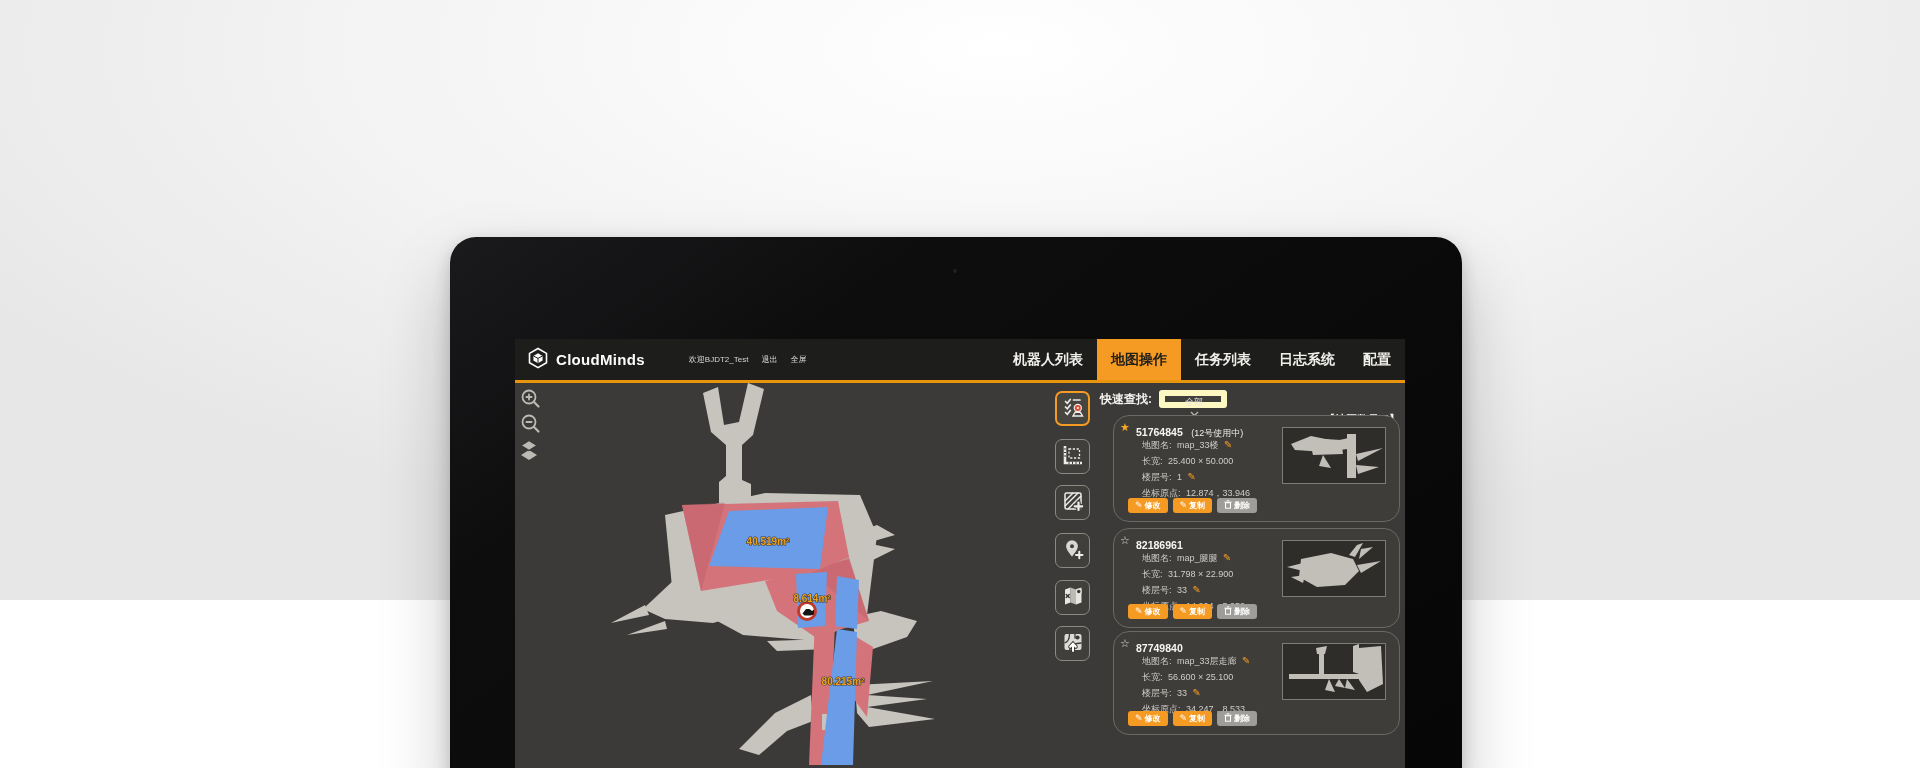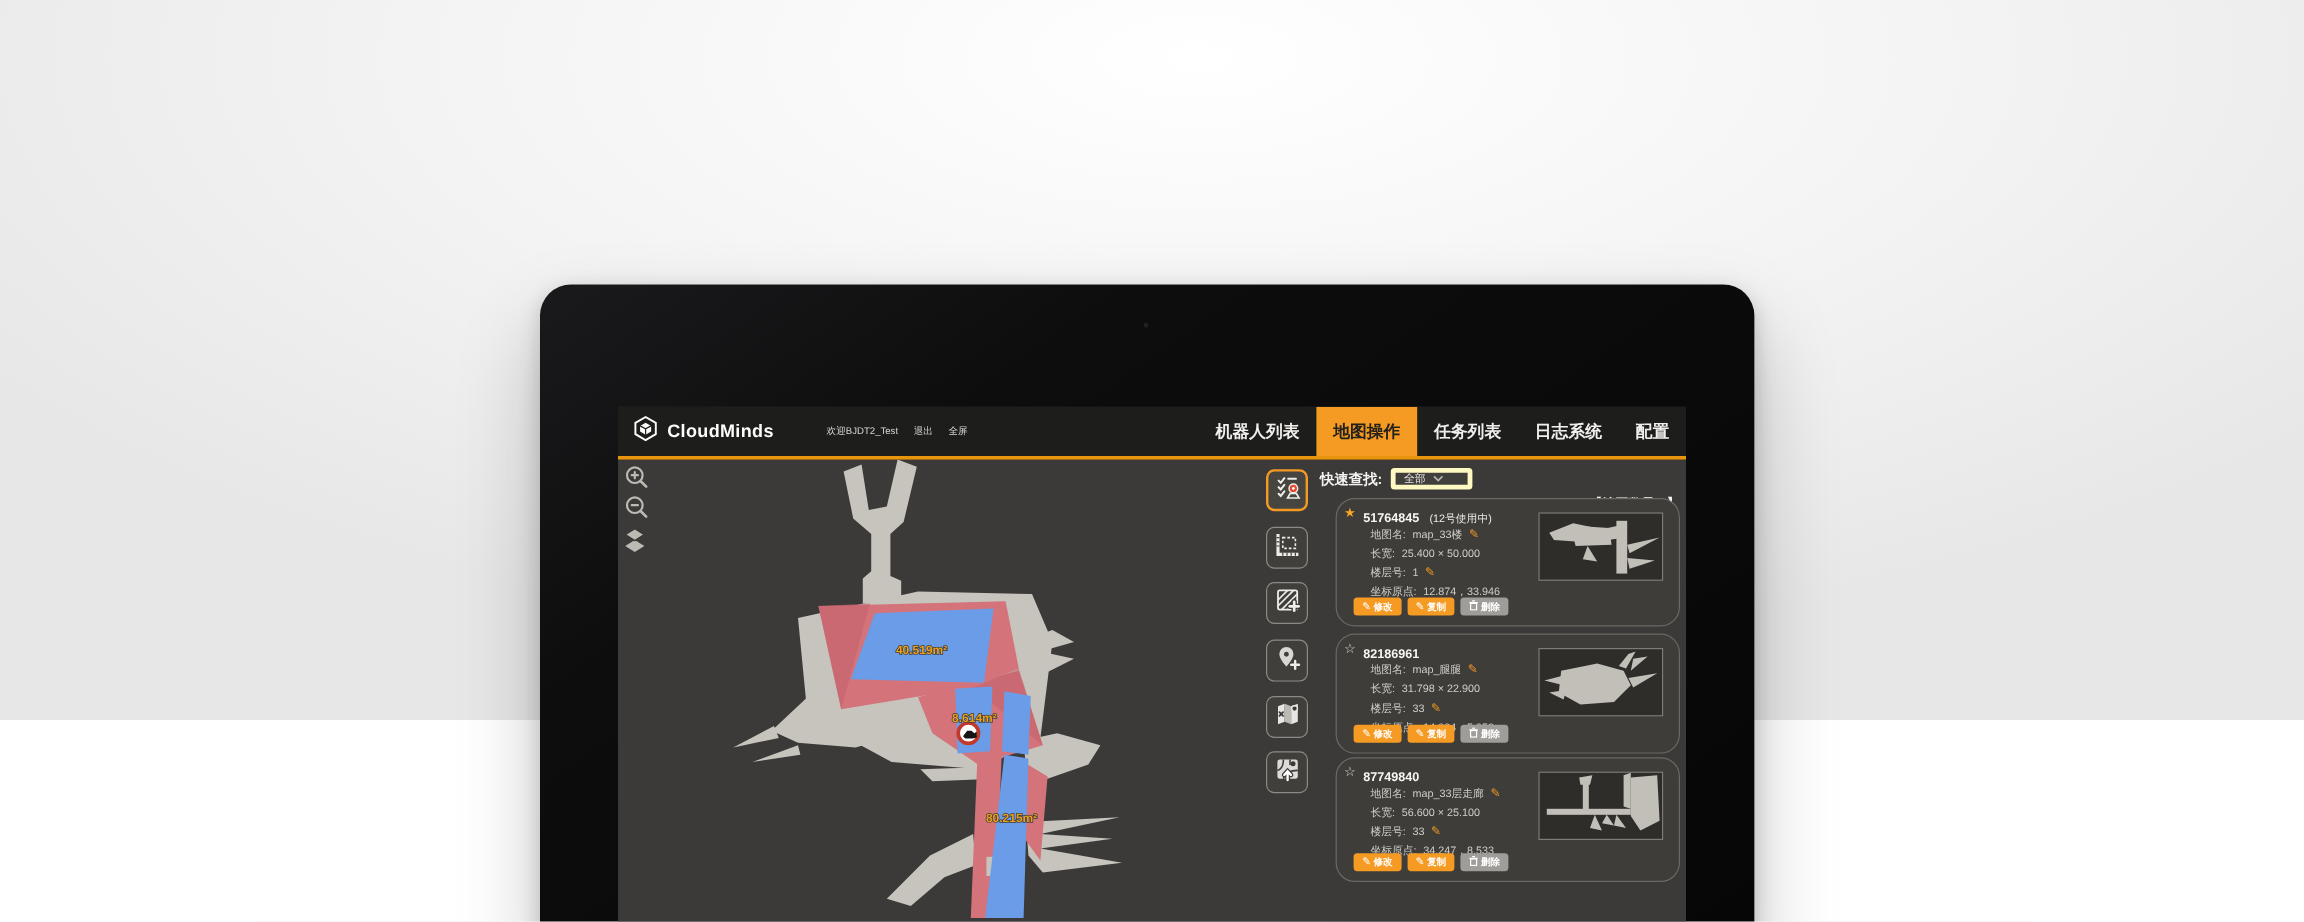--- a/index.html
+++ b/index.html
@@ -58,22 +58,22 @@
   }
   .tool-btn.active { border:2px solid #F59A23; background:#474540; }
   
   .panel-topbar {
     position:absolute; left:585px; top:6px; width:300px; height:20px;
     display:flex; align-items:center;
   }
   .quick-label { color:#F4F3F0; font-size:12px; font-weight:bold; }
   .select-box {
     margin-left:7px; width:68px; height:18px; background:#413F3C;
-    border:4px solid #fef9c3; border-radius:3px;
-    display:flex; align-items:center; padding:0 5px 0 7px; cursor:pointer;
+    border:6px solid #fef9c3; border-radius:3px;
+    display:flex; align-items:center; padding:0 5px 0 7px; cursor:pointer;flex-direction:column;
   }
   .select-box span { color:#E8E6E2; font-size:9px; flex:1; }
   .map-count { margin-left:auto; color:#F4F3F0; font-size:11px; font-weight:bold;margin-top:41px; }
   
   .map-card {
     position:absolute; left:598px; width:287px;
     background:#3E3D3A; border:1px solid #6A6963; border-radius:16px;
   }
   .card-1 { top:32px;  height:107px; }
   .card-2 { top:145px; height:100px; }

